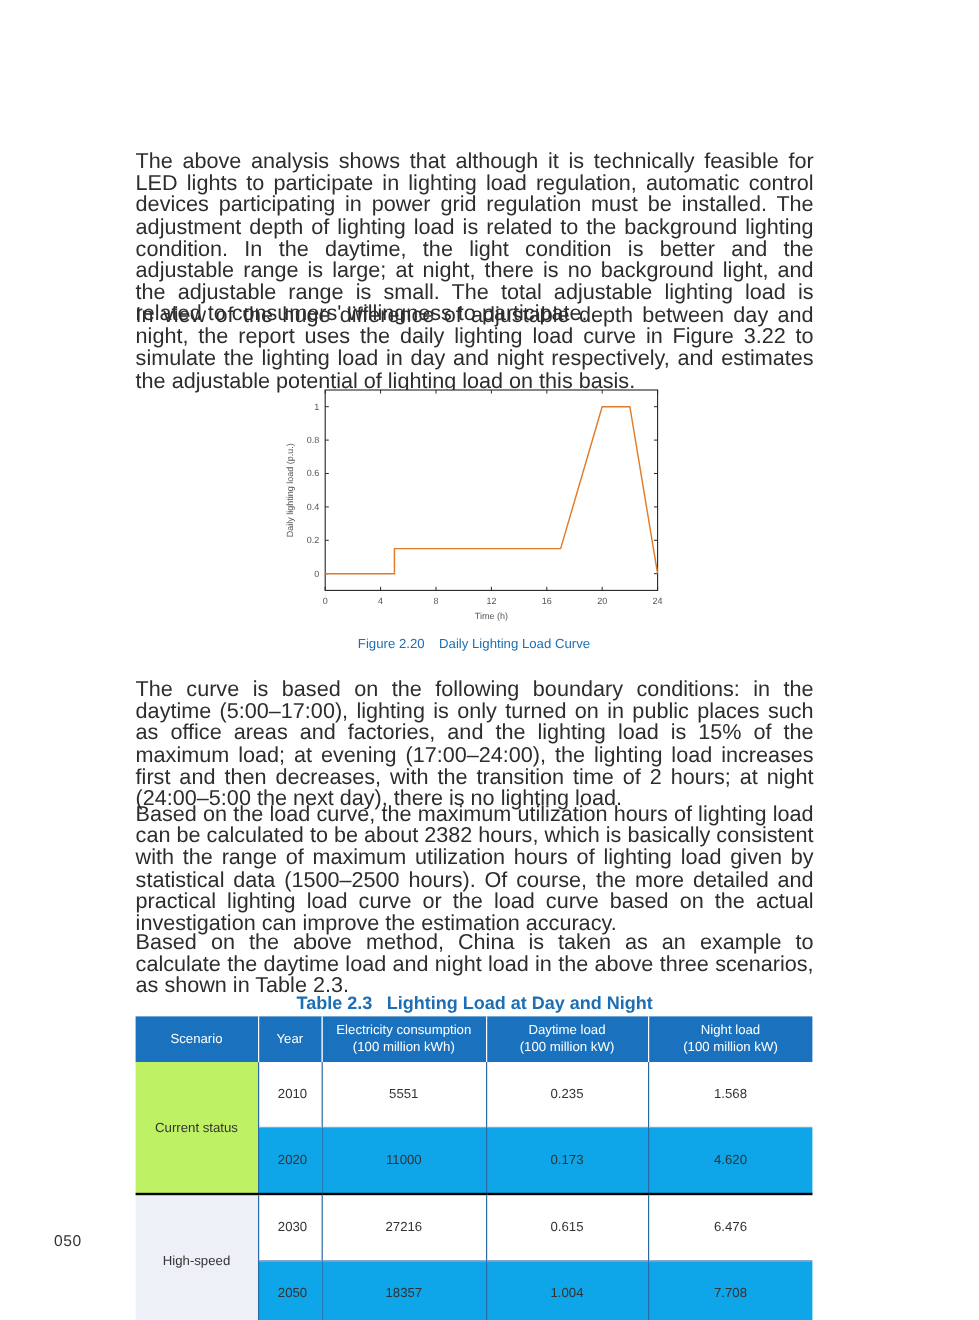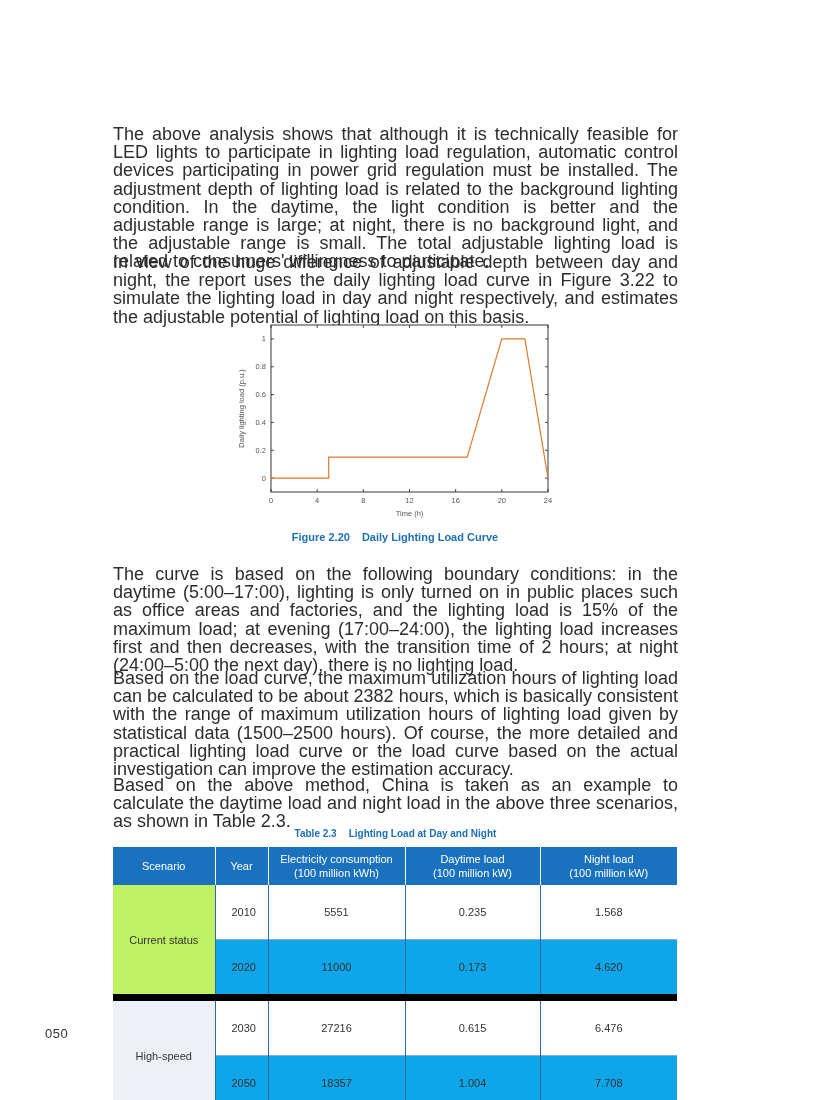--- a/index.html
+++ b/index.html
@@ -7,36 +7,36 @@
          font-family: "Liberation Sans", sans-serif; color: #2b2b2b; }
   .para { position: absolute; left: 113px; width: 565px; font-size: 18px;
           line-height: 18.2px; text-align: justify; margin: 0; color: #2d2d2d; }
   #p1 { top: 125px; }
   #p2 { top: 253px; }
   #p3 { top: 565px; }
   #p4 { top: 669px; }
   #p5 { top: 776px; }
   .chart-wrap { position: absolute; left: 225px; top: 318px; width: 340px; height: 210px; }
   .fig-caption { position: absolute; top: 531px; left: 0; width: 790px; text-align: center;
-                 font-size: 11px; font-weight: bold; color: #1c6fb5; }
+                 font-size: 11px; font-weight: normal; color: #1c6fb5; }
   .fig-caption span.gap { display: inline-block; width: 12px; }
   .tbl-caption { position: absolute; top: 828px; left: 113px; width: 565px; text-align: center;
-                 font-size: 10px; font-weight: bold; color: #1c6fb5; }
+                 font-size: 15px; font-weight: bold; color: #1c6fb5; }
   .tbl-caption span.gap { display: inline-block; width: 12px; }
   table.data { position: absolute; left: 113px; top: 847px; width: 564px;
                border-collapse: collapse; font-size: 11px; color: #333; table-layout: fixed; }
   table.data th { background: #1a72be; color: #ffffff; font-weight: normal; height: 38px;
                   line-height: 14px; padding: 0 2px; border-left: 1px solid #ffffff; text-align: center; }
   table.data th:first-child { border-left: none; }
   table.data td { height: 22px; text-align: center; border-left: 1px solid #2a6aa8;
                   border-top: 1px solid #8aa6cc; padding: 16px; }
   table.data td.scen { border-left: none; background: #bef264; }
   table.data td.scen.alt { background: #eef0f8; }
   table.data tr.alt td:not(.scen) { background: #0ea5e9; }
-  table.data tr.group-start td { border-top: 7px solid #000000; }
+  table.data tr.group-start td { border-top: 2px solid #000000; }
   table.data tr.first td { border-top: none; }
   table.data tbody { border-bottom: 2px solid #1a5f9e; }
   .page-num { position: absolute; left: 45px; top: 1026px; font-size: 13px; color: #333;
               letter-spacing: 0.5px; }
   svg text { font-family: "Liberation Sans", sans-serif; }
 </style>
 </head>
 <body>
 
 <p class="para" id="p1">The above analysis shows that although it is technically feasible for LED lights to participate in lighting load regulation, automatic control devices participating in power grid regulation must be installed. The adjustment depth of lighting load is related to the background lighting condition. In the daytime, the light condition is better and the adjustable range is large; at night, there is no background light, and the adjustable range is small. The total adjustable lighting load is related to consumers' willingness to participate.</p>

